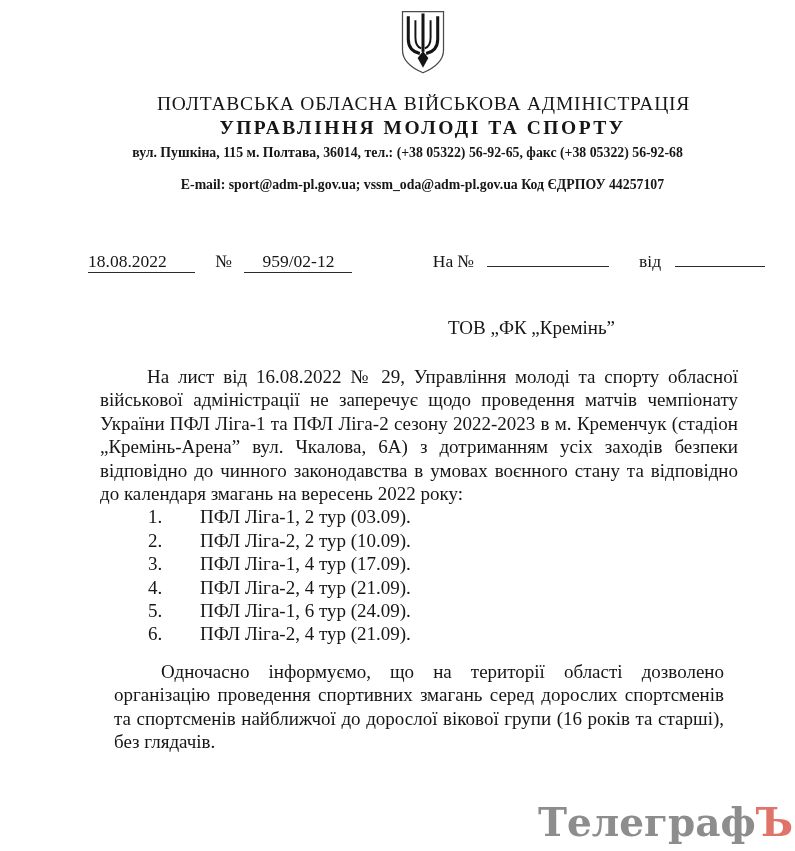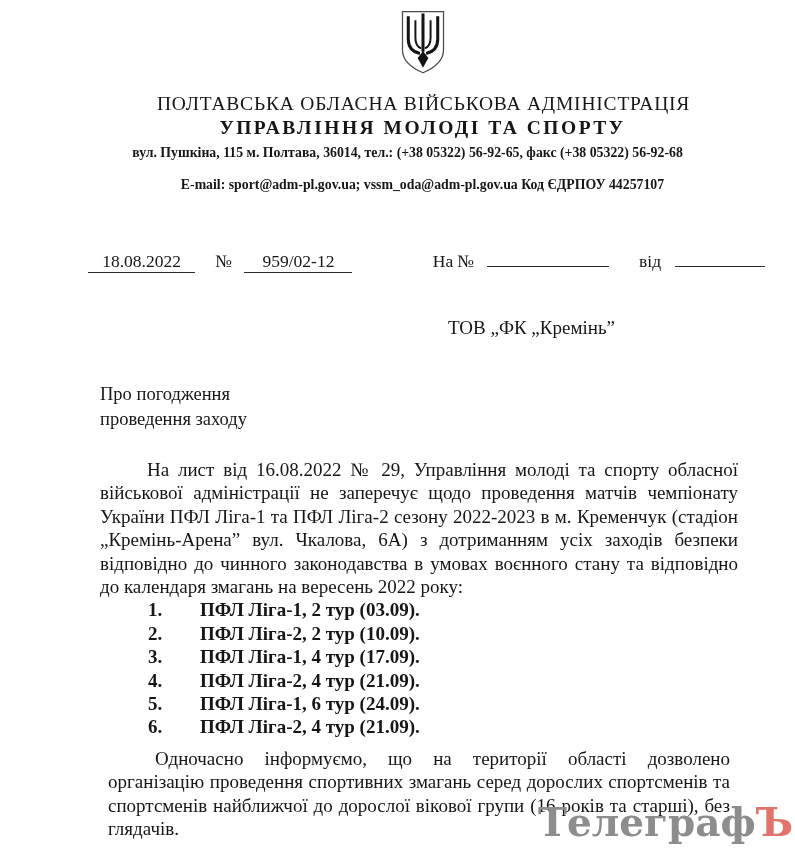--- a/index.html
+++ b/index.html
@@ -19,39 +19,39 @@
   .contacts{margin-top:16px;text-align:center;padding-left:50px;font-size:13.8px;font-weight:bold;white-space:nowrap;}
   
   .ref-line{
     margin-top:25px;
     padding-left:88px;
     font-size:17.5px;
     white-space:nowrap;
   }
   .ref-line .seg{display:inline-block;vertical-align:baseline;}
   .u{border-bottom:1.6px solid #2b2b2b;}
-  .seg-date{width:107px;text-align:center;}
+  .seg-date{width:107px;}
   .seg-no-label{margin-left:16px;}
   .seg-number{width:108px;text-align:center;margin-left:8px;margin-top:33px;}
   .seg-na{margin-left:76px;}
   .seg-blank1{width:122px;margin-left:8px;height:1em;}
   .seg-vid{margin-left:26px;}
   .seg-blank2{width:90px;margin-left:10px;height:1em;}
   
   .addressee{margin-top:44px;padding-left:448px;font-size:19px;white-space:nowrap;}
   .subject{margin-top:43px;padding-left:100px;font-size:18.5px;line-height:25px;}
   
   .body-text{
     padding-left:100px;padding-right:57px;
     font-size:19px;line-height:23.4px;
     text-align:justify;
   }
   .p1{margin-top:26px;text-indent:47px;}
-  .p2{margin:8px;text-indent:47px;}
-  .match-list{margin:0;padding:0;list-style:none;font-weight:bold;}
+  .p2{margin:14px;text-indent:47px;}
+  .match-list{margin:0;padding:0;list-style:none;}
   .match-list li{padding-left:48px;line-height:23.4px;font-size:19px;}
   .match-list .li-num{display:inline-block;width:52px;}
   
   .sig-row{
     position:relative;
     margin-top:44px;
     padding-left:100px;padding-right:62px;
     font-size:18.5px;
     display:flex;justify-content:space-between;
   }
@@ -94,24 +94,20 @@
     <span class="seg seg-no-label">№</span>
     <span class="seg seg-number u">959/02-12</span>
     <span class="seg seg-na">На №</span>
     <span class="seg seg-blank1 u"></span>
     <span class="seg seg-vid">від</span>
     <span class="seg seg-blank2 u"></span>
   </div>
 
   <div class="addressee">ТОВ „ФК „Кремінь”</div>
 
-  <div class="subject">
-    <div>Про погодження</div>
-    <div>проведення заходу</div>
-  </div>
 
   <div class="body-text p1">На лист від 16.08.2022 № 29, Управління молоді та спорту обласної військової адміністрації не заперечує щодо проведення матчів чемпіонату України ПФЛ Ліга-1 та ПФЛ Ліга-2 сезону 2022-2023 в м. Кременчук (стадіон „Кремінь-Арена” вул. Чкалова, 6А) з дотриманням усіх заходів безпеки відповідно до чинного законодавства в умовах воєнного стану та відповідно до календаря змагань на вересень 2022 року:</div>
 
   <ol class="match-list body-text" style="padding-left:100px;">
     <li><span class="li-num">1.</span><span>ПФЛ Ліга-1, 2 тур (03.09).</span></li>
     <li><span class="li-num">2.</span><span>ПФЛ Ліга-2, 2 тур (10.09).</span></li>
     <li><span class="li-num">3.</span><span>ПФЛ Ліга-1, 4 тур (17.09).</span></li>
     <li><span class="li-num">4.</span><span>ПФЛ Ліга-2, 4 тур (21.09).</span></li>
     <li><span class="li-num">5.</span><span>ПФЛ Ліга-1, 6 тур (24.09).</span></li>
     <li><span class="li-num">6.</span><span>ПФЛ Ліга-2, 4 тур (21.09).</span></li>

